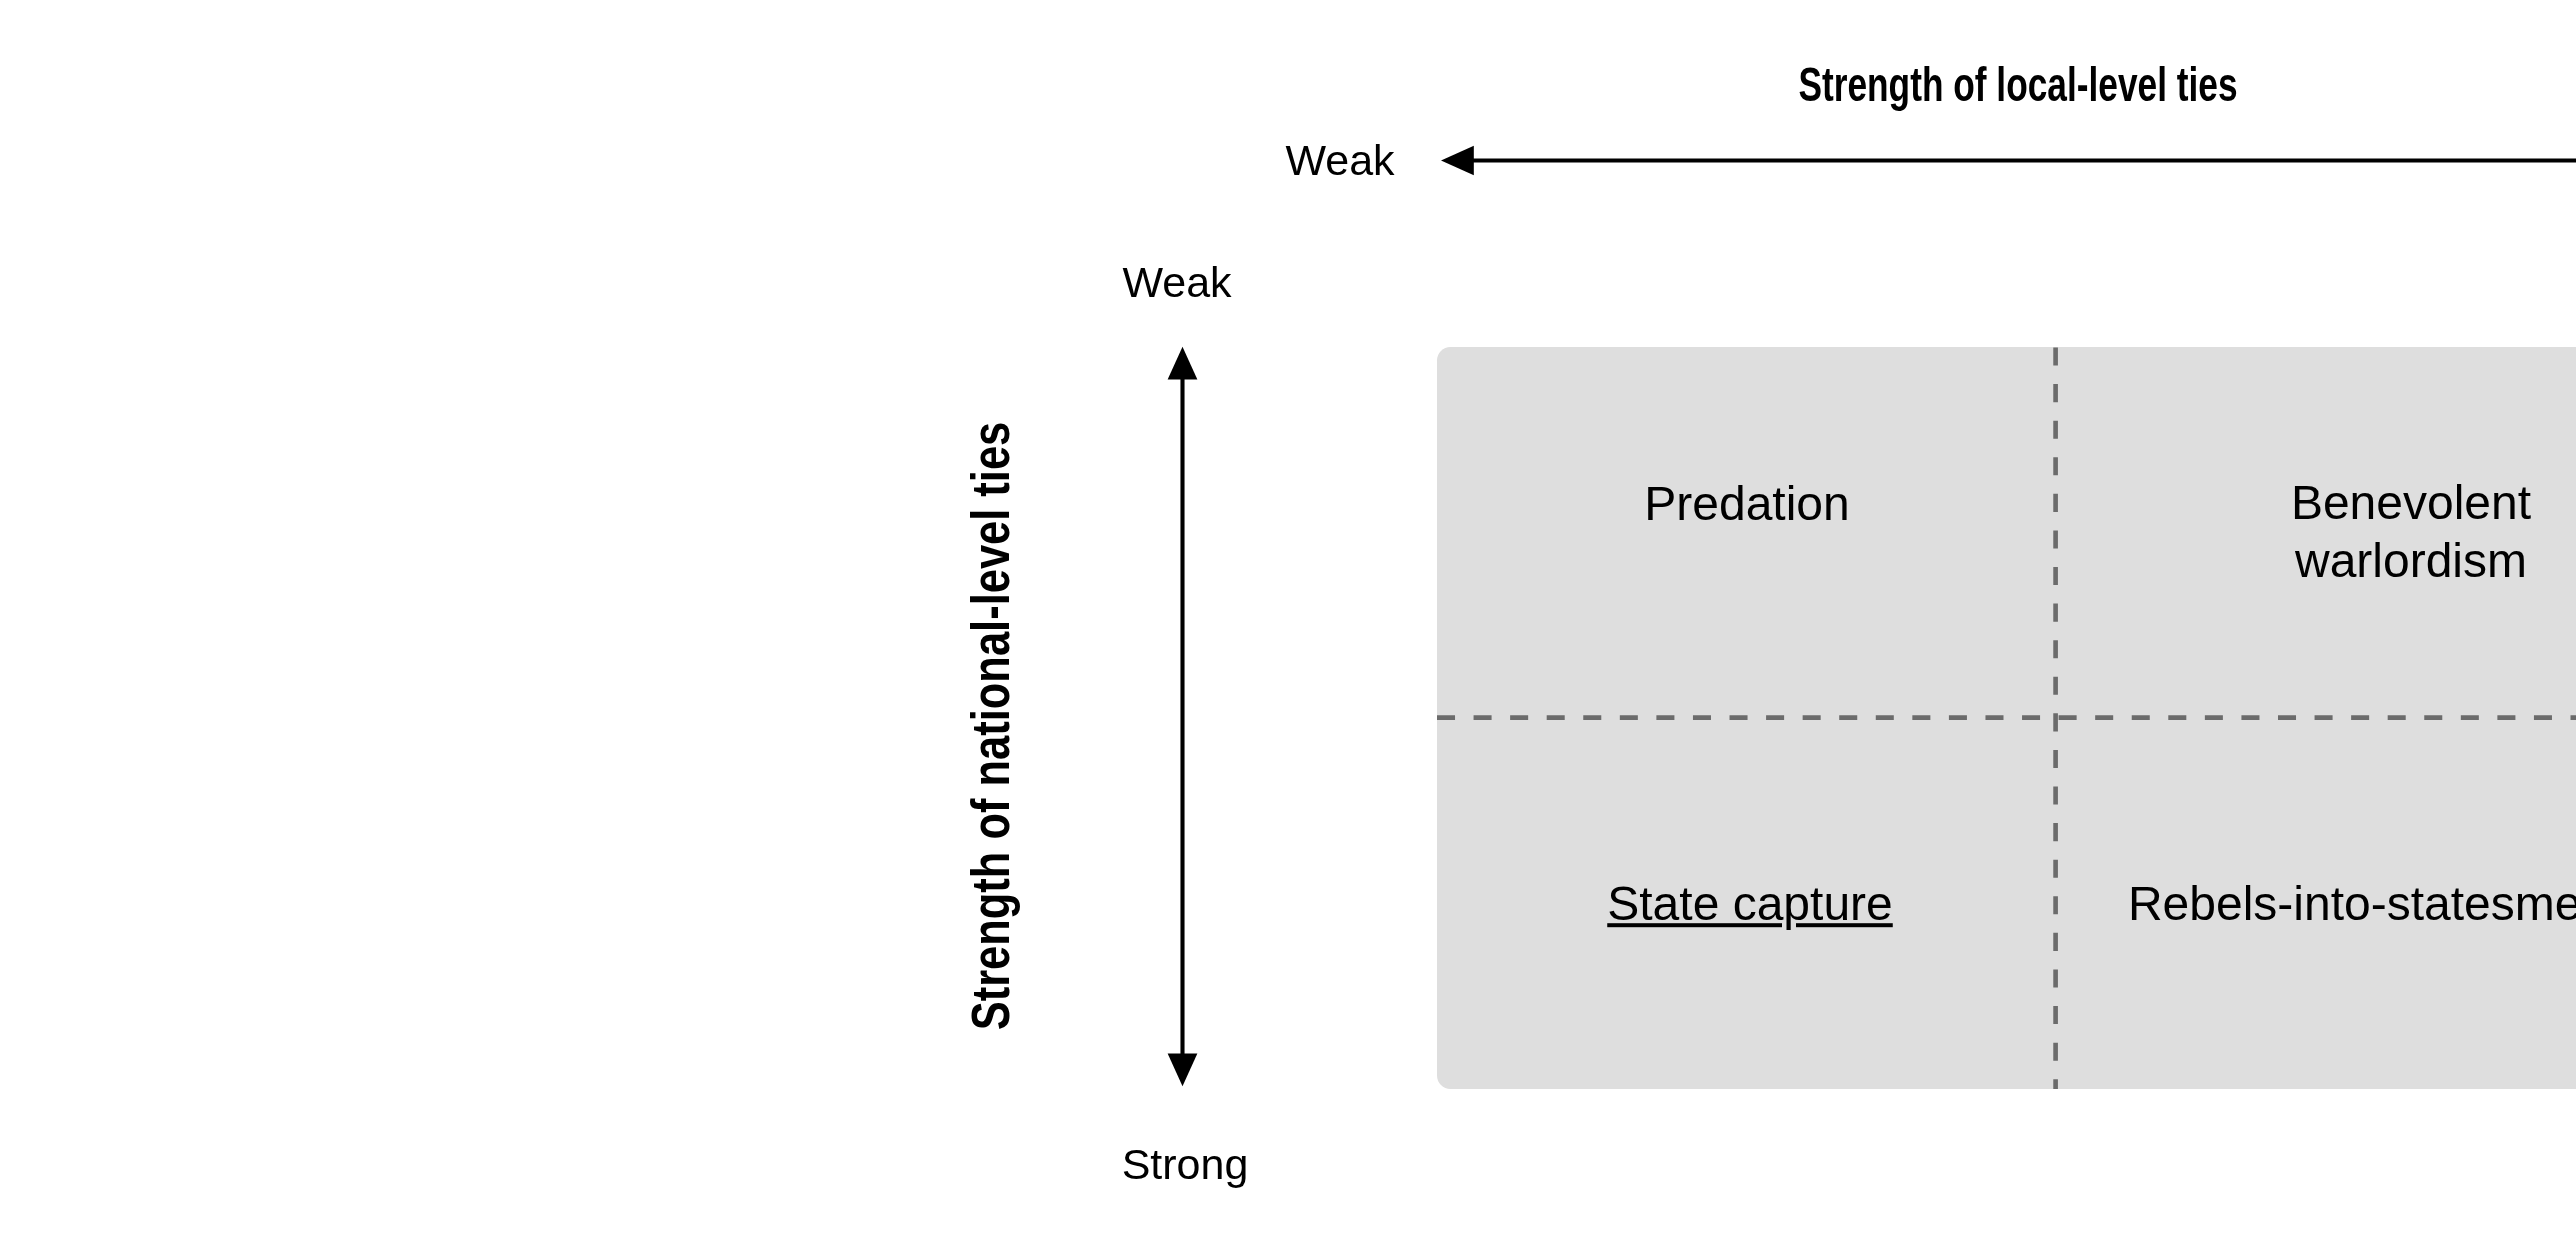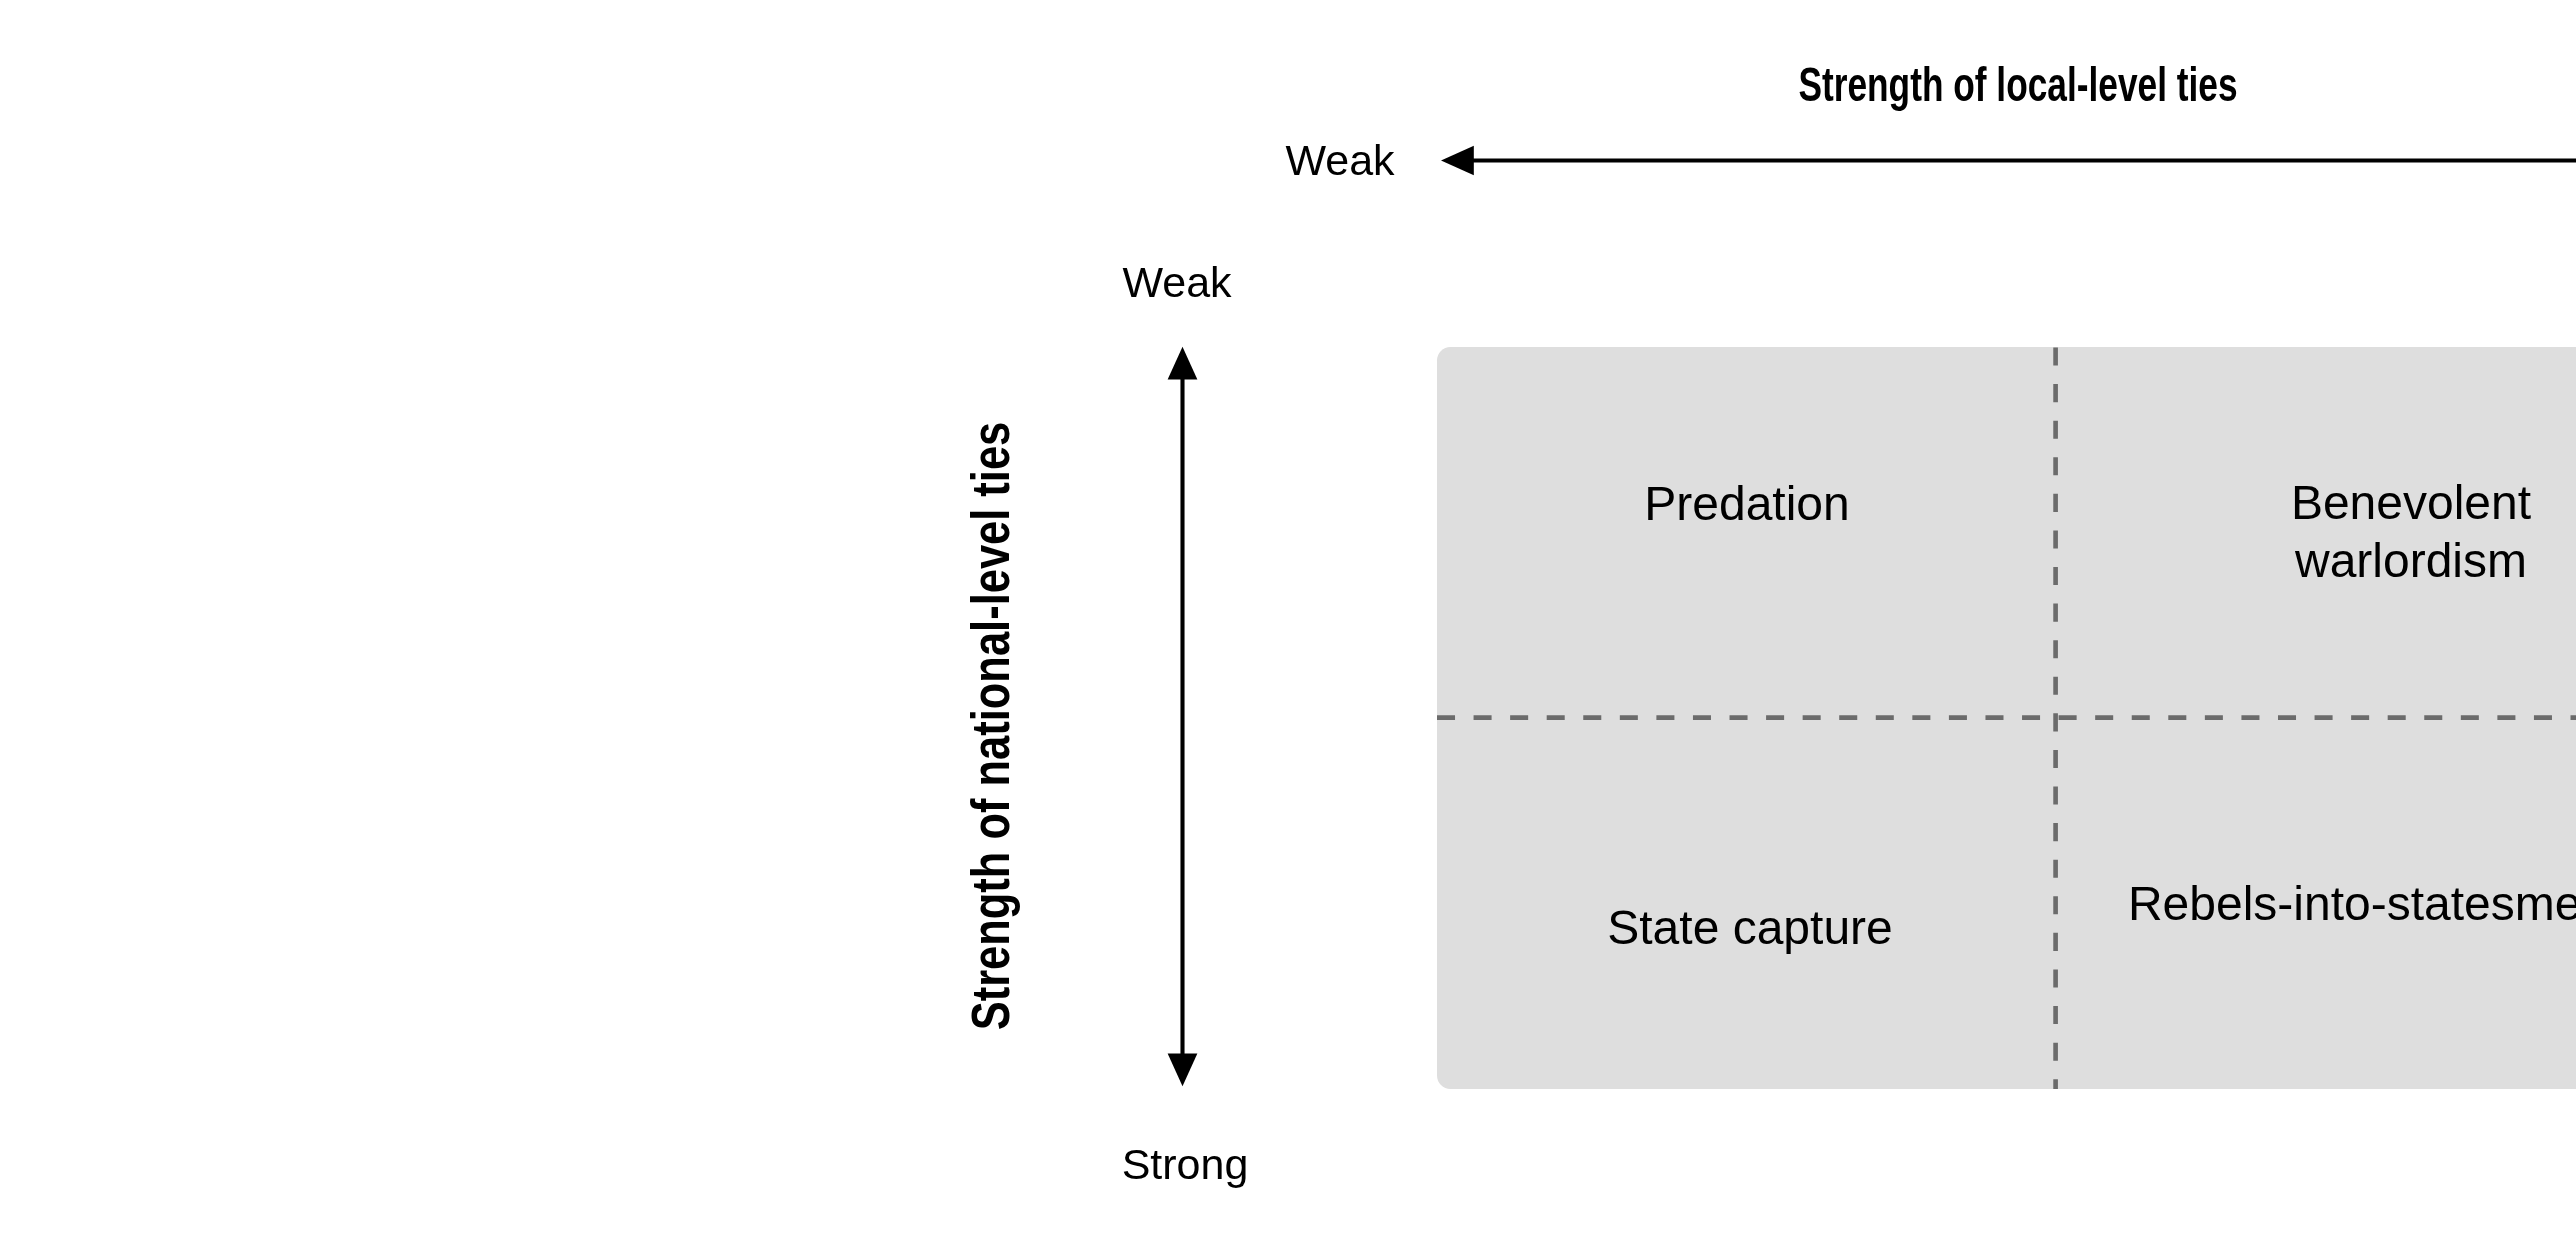--- a/index.html
+++ b/index.html
@@ -77,17 +77,17 @@
   <svg class="overlay" style="left:1437px; top:715px;" width="1236" height="5.2" viewBox="0 0 2400 10">
     <line x1="0" y1="5" x2="2400" y2="5" stroke="#6b6b6b" stroke-width="9" stroke-dasharray="35 36"></line>
   </svg>
   <svg class="overlay" style="left:2053px; top:347px;" width="5.2" height="742" viewBox="0 0 10 1440">
     <line x1="5" y1="1" x2="5" y2="1440" stroke="#6b6b6b" stroke-width="9" stroke-dasharray="35 36"></line>
   </svg>
 
   <div class="abs quad-label" style="left:1747px; top:504px;">Predation</div>
   <div class="abs quad-label" style="left:2367px; top:532px;margin-left:44px;">Benevolent
 warlordism</div>
-  <div class="abs quad-label" style="left:1750px; top:928px;">State capture</div>
+  <div class="abs quad-label" style="left:1750px; top:904px;text-decoration:underline;">State capture</div>
   <div class="abs quad-label" style="left:2368px; top:904px;">Rebels-into-statesmen</div>
 
 </div>
 
 
 </body></html>

